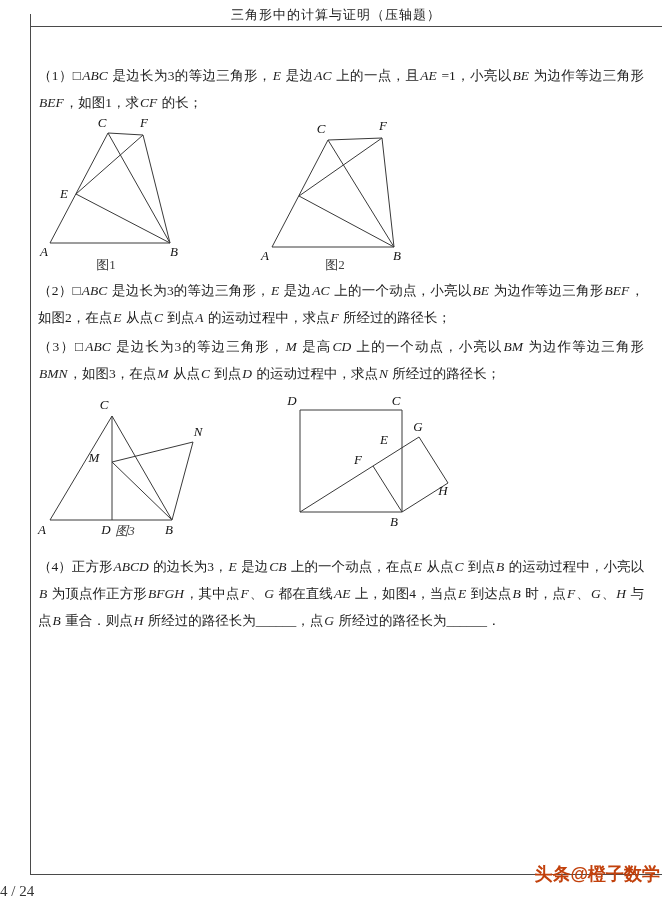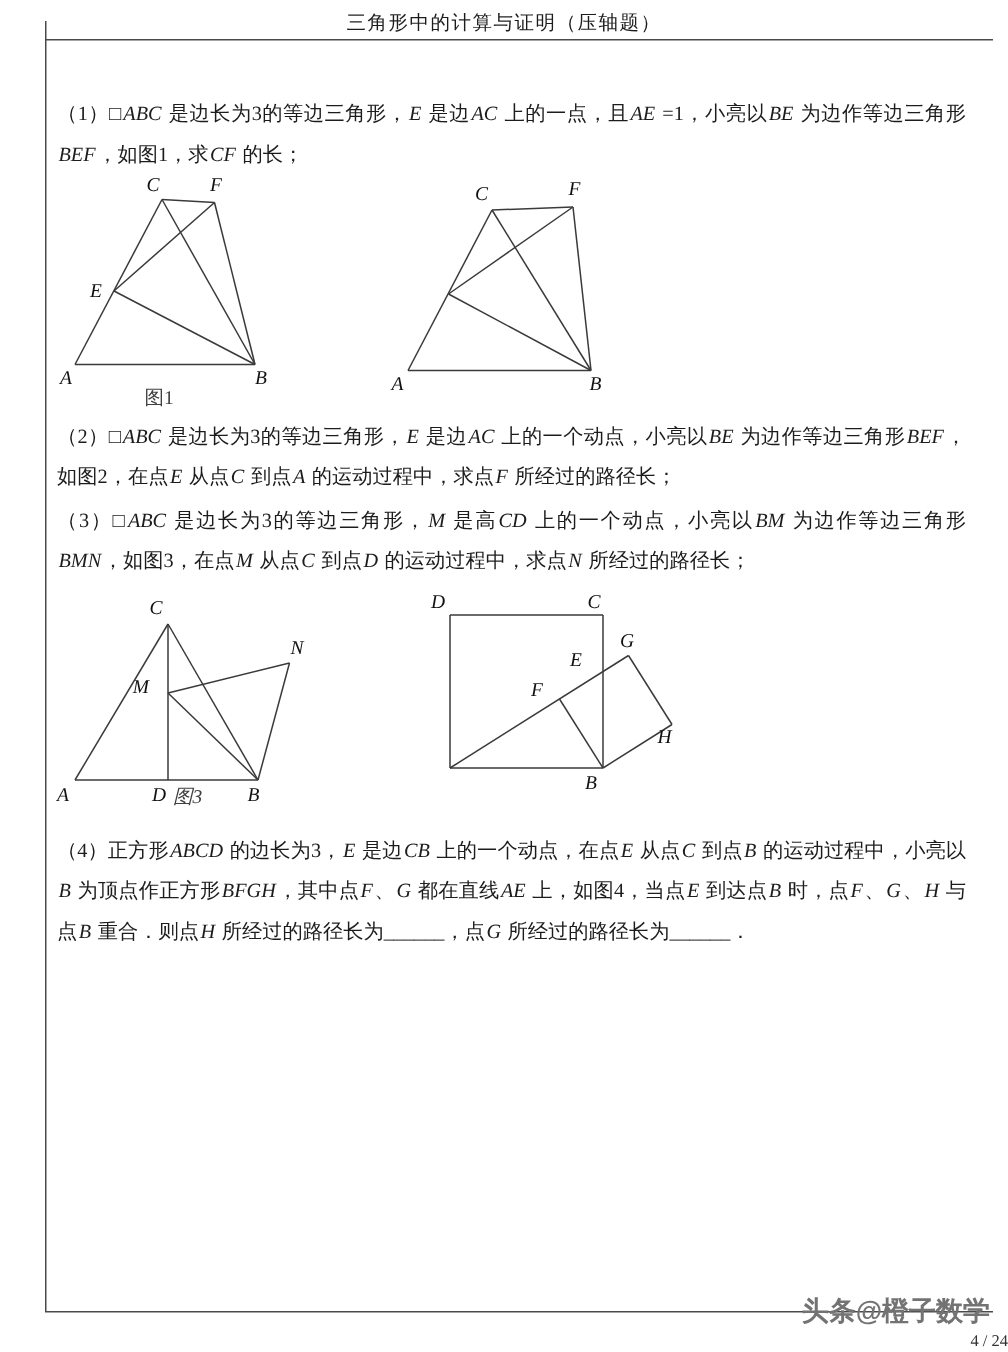--- a/index.html
+++ b/index.html
@@ -25,22 +25,22 @@
   svg.fig line { stroke:#3a3a3a; stroke-width:1; }
   svg.fig text {
     font-family:"Liberation Serif",serif; font-style:italic;
     font-size:13px; fill:#111; text-anchor:middle;
   }
   .caption {
     position:absolute; width:140px; text-align:center;
     font-size:13px; color:#404040;
   }
   .footer {
-    position:absolute; bottom:1px; left:0; right:0; text-align:right;
-    font-size:11px; color:#333;
+    position:absolute; bottom:1px; left:0; right:0; text-align:left;
+    font-size:15px; color:#333;
   }
   .watermark {
     position:absolute; right:12px; bottom:15px;
     font-family:"Liberation Sans","DejaVu Sans",sans-serif;
     font-size:18px; font-weight:bold; color:#eb5528;
   }
 </style>
 </head>
 <body>
 
@@ -76,20 +76,21 @@
     <line x1="73" y1="26" x2="139" y2="133"></line>
     <line x1="73" y1="26" x2="127" y2="24"></line>
     <line x1="44" y1="82" x2="127" y2="24"></line>
     <line x1="127" y1="24" x2="139" y2="133"></line>
     <line x1="44" y1="82" x2="139" y2="133"></line>
     <text x="66" y="19">C</text>
     <text x="128" y="16">F</text>
     <text x="10" y="146">A</text>
     <text x="142" y="146">B</text>
   </svg>
+  <div class="caption" style="left:265px; top:256px;">图2</div>
 
   <div class="para" style="top:277px;"><span>（2）□</span><span class="m">ABC</span><span> 是边长为3的等边三角形，</span><span class="m">E</span><span> 是边</span><span class="m">AC</span><span> 上的一个动点，小亮以</span><span class="m">BE</span><span> 为边作等边三角形</span><span class="m">BEF</span><span>，如图2，在点</span><span class="m">E</span><span> 从点</span><span class="m">C</span><span> 到点</span><span class="m">A</span><span> 的运动过程中，求点</span><span class="m">F</span><span> 所经过的路径长；</span></div>
   <div class="para" style="top:333px;"><span>（3）□</span><span class="m">ABC</span><span> 是边长为3的等边三角形，</span><span class="m">M</span><span> 是高</span><span class="m">CD</span><span> 上的一个动点，小亮以</span><span class="m">BM</span><span> 为边作等边三角形</span><span class="m">BMN</span><span>，如图3，在点</span><span class="m">M</span><span> 从点</span><span class="m">C</span><span> 到点</span><span class="m">D</span><span> 的运动过程中，求点</span><span class="m">N</span><span> 所经过的路径长；</span></div>
 
   <svg class="fig" style="left:36px; top:394px;" width="175" height="146" viewBox="0 0 175 146">
     <line x1="14" y1="126" x2="136" y2="126"></line>
     <line x1="14" y1="126" x2="76" y2="22"></line>
     <line x1="76" y1="22" x2="136" y2="126"></line>
     <line x1="76" y1="22" x2="76" y2="126"></line>
     <line x1="136" y1="126" x2="76" y2="68"></line>
@@ -118,15 +119,15 @@
     <text x="104" y="52">E</text>
     <text x="138" y="39">G</text>
     <text x="78" y="72">F</text>
     <text x="163" y="103">H</text>
     <text x="114" y="134">B</text>
   </svg>
 
   <div class="para" style="top:553px;"><span>（4）正方形</span><span class="m">ABCD</span><span> 的边长为3，</span><span class="m">E</span><span> 是边</span><span class="m">CB</span><span> 上的一个动点，在点</span><span class="m">E</span><span> 从点</span><span class="m">C</span><span> 到点</span><span class="m">B</span><span> 的运动过程中，小亮以</span><span class="m">B</span><span> 为顶点作正方形</span><span class="m">BFGH</span><span>，其中点</span><span class="m">F</span><span>、</span><span class="m">G</span><span> 都在直线</span><span class="m">AE</span><span> 上，如图4，当点</span><span class="m">E</span><span> 到达点</span><span class="m">B</span><span> 时，点</span><span class="m">F</span><span>、</span><span class="m">G</span><span>、</span><span class="m">H</span><span> 与点</span><span class="m">B</span><span> 重合．则点</span><span class="m">H</span><span> 所经过的路径长为______，点</span><span class="m">G</span><span> 所经过的路径长为______．</span></div>
 
   <div class="footer">4 / 24</div>
-  <div class="watermark" style="color: #737373;">头条@橙子数学</div>
+  <div class="watermark" style="color: #c2410c;">头条@橙子数学</div>
 
 </div>
 
 </body></html>

